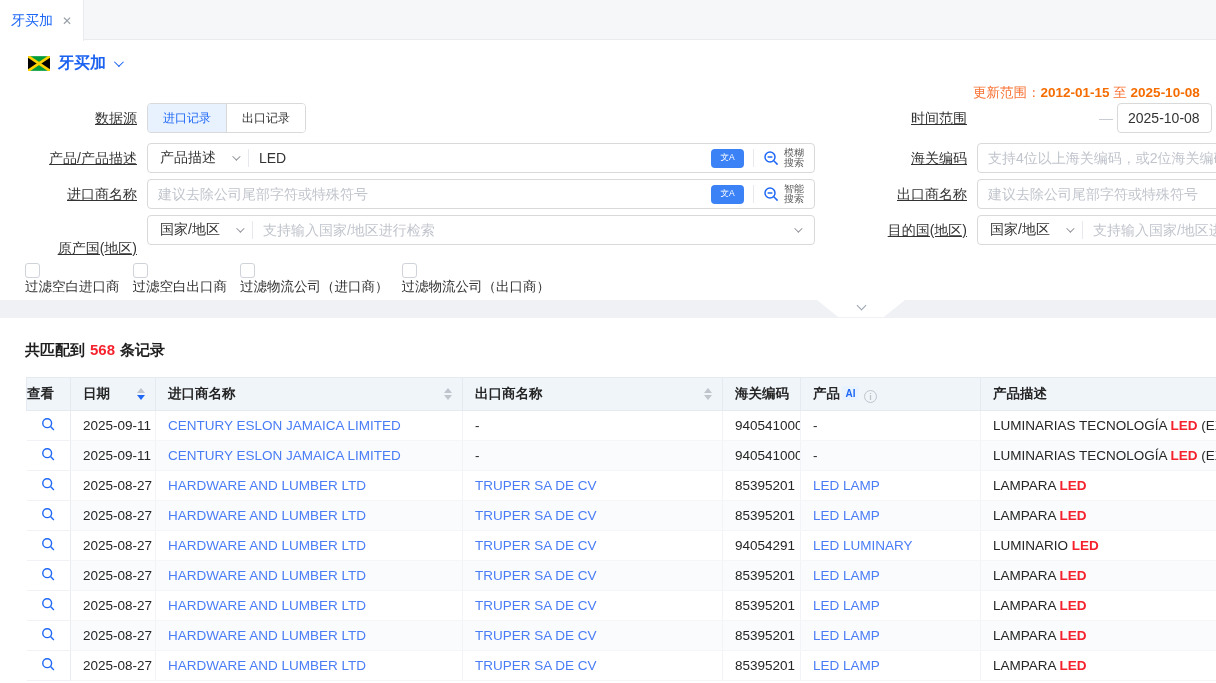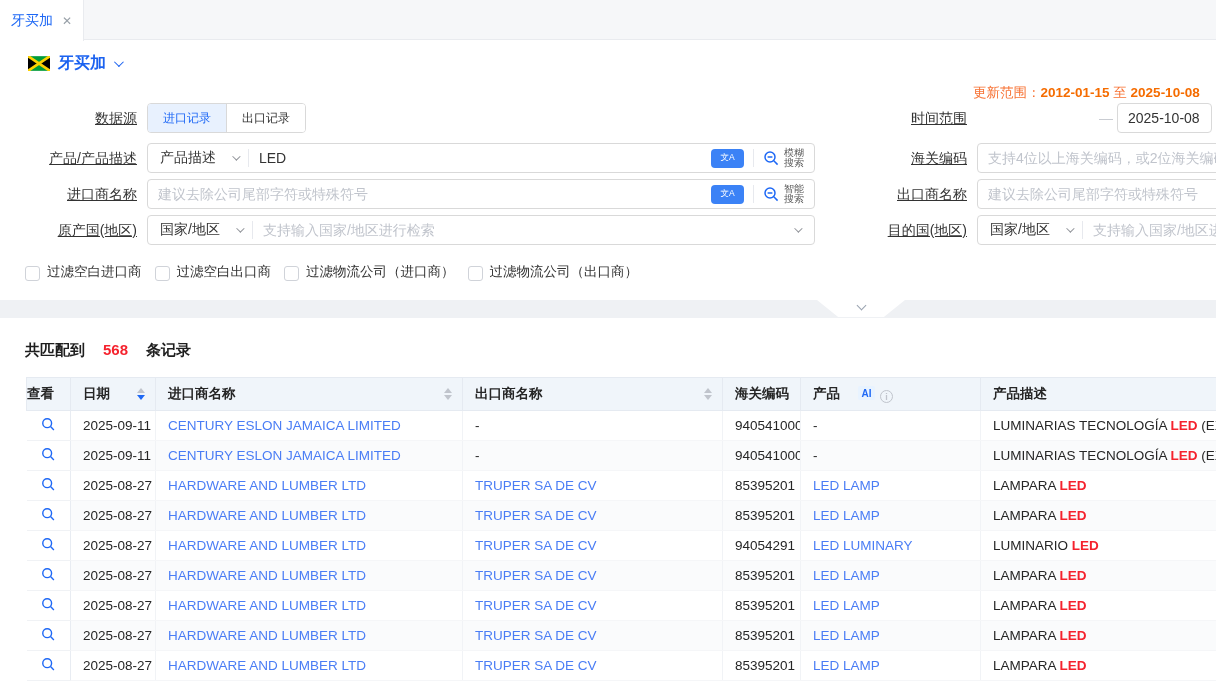--- a/index.html
+++ b/index.html
@@ -45,47 +45,47 @@
     color:#fff; font-size:8.5px; display:flex; align-items:center; justify-content:center;
     margin:0 9px 0 4px; cursor:pointer; letter-spacing:0; }
   .search-btn { flex:none; display:flex; align-items:center; gap:4px; padding:0 10px 0 9px; cursor:pointer; }
   .search-btn .stack { font-size:10px; line-height:10.5px; color:#595959; }
   .date-input { top:103px; }
   .di-1 { left:977px; width:120px; }
   .di-2 { left:1117px; width:95px; }
   .date-dash { position:absolute; top:103px; left:1099px; height:30px; line-height:30px; color:#c9ccd2; }
   .cal-icon { flex:none; margin-right:9px; cursor:pointer; }
   .checks { position:absolute; top:263px; left:25px; display:flex; align-items:center; gap:13px; }
-  .cb-item { display:flex; align-items:flex-end; cursor:pointer; }
+  .cb-item { display:flex; align-items:flex-start; cursor:pointer;flex-direction:column; }
   .cb-box { width:15px; height:15px; border:1px solid #d0d3d9; border-radius:3px; background:#fff; margin-right:7px; flex:none; }
   .cb-label { font-size:13.5px; color:#333; white-space:nowrap; }
   
   .strip { position:absolute; top:300px; left:0; width:1216px; height:18px; background:#eff1f4; }
   .notch { position:absolute; left:817px; top:0; width:88px; height:17px; background:#fff;
     clip-path:polygon(0 0,100% 0,76% 100%,24% 100%); display:flex; align-items:flex-start;
     justify-content:center; cursor:pointer; }
   .notch .chev-g { width:7px; height:7px; border-right:1.6px solid #9aa3b0; border-bottom:1.6px solid #9aa3b0;
     transform:rotate(45deg); margin-top:2px; }
   
   .summary { position:absolute; top:341px; left:25px; font-size:15px; font-weight:700; color:#1f1f1f; }
-  .summary .cnt { color:#f5222d; padding:0 18px; }
+  .summary .cnt { color:#f5222d; padding:0 5px; }
   .tablewrap { position:absolute; top:377px; left:26px; width:1190px; }
   table { border-collapse:collapse; table-layout:fixed; width:1190px; }
   col.c1{width:44px} col.c2{width:85px} col.c3{width:307px} col.c4{width:260px}
   col.c5{width:78px} col.c6{width:180px} col.c7{width:236px}
   thead th { height:33px; background:#f0f5fa; font-size:13.5px; font-weight:700; color:#262626;
     text-align:left; padding:0 12px; border:1px solid #e5eaf1; border-width:1px 1px 1px 0; position:relative; white-space:nowrap; }
   thead th:first-child { border-left:1px solid #e5eaf1; padding:0; }
   .sorter { position:absolute; right:10px; top:50%; transform:translateY(-50%); display:flex;
     flex-direction:column; gap:2px; cursor:pointer; }
   .car-up { width:0; height:0; border-left:4px solid transparent; border-right:4px solid transparent; border-bottom:5px solid #c0c4cc; }
   .car-dn { width:0; height:0; border-left:4px solid transparent; border-right:4px solid transparent; border-top:5px solid #c0c4cc; }
   .car-dn.on { border-top-color:#1e68f5; }
   .ai-badge { display:inline-block; background:#e8f3ff; color:#1e68f5; font-size:10px; font-weight:700;
-    border-radius:2px; padding:1.5px 3.5px; margin-left:18px; vertical-align:1px; }
+    border-radius:2px; padding:1.5px 3.5px; margin-left:2px; vertical-align:1px; }
   .info-i { display:inline-flex; width:13px; height:13px; border:1px solid #c0c4cc; border-radius:50%;
     color:#c0c4cc; font-size:9px; align-items:center; justify-content:center; margin-left:5px;
     vertical-align:-2px; font-style:normal; cursor:pointer; }
   tbody td { height:30px; font-size:13.5px; color:#262626; padding:0 12px;
     border-right:1px solid #f1f3f6; border-bottom:1px solid #f5f6f8;
     white-space:nowrap; overflow:hidden; background:#fff; }
   tbody tr:nth-child(even) td { background:#fafbfc; }
   tbody td.c-view { text-align:center; padding:0; background:#fff !important;
     border-right:1px solid #e8ecf2; border-bottom:1px solid #f0f2f5; cursor:pointer; }
   .cell-link { color:#4a7df5; text-decoration:none; cursor:pointer; }
@@ -168,21 +168,21 @@
         <line x1="4.6" y1="7" x2="9.4" y2="7" stroke="#1e68f5" stroke-width="1.3"></line>
       </svg>
       <span class="stack"><span>智能</span><br><span>搜索</span></span>
     </div>
   </div>
   <div class="lbl lbl-r" style="top:179px">出口商名称</div>
   <div class="ctrl" style="top:179px; left:977px; width:300px; border-radius:4px 0 0 4px;">
     <input placeholder="建议去除公司尾部字符或特殊符号" style="">
   </div>
 
-  <div class="lbl lbl-l" style="top:215px">原产国(地区)</div>
+  <div class="lbl lbl-l" style="top:233px">原产国(地区)</div>
   <div class="ctrl" style="top:215px; left:147px; width:668px;">
     <div class="seg-select">
       <span>国家/地区</span>
       <span class="sel-chev"></span>
     </div>
     <div class="vdiv"></div>
     <input placeholder="支持输入国家/地区进行检索" style="">
     <span class="sel-chev" style="margin-right:14px;"></span>
   </div>
   <div class="lbl lbl-r" style="top:215px">目的国(地区)</div>

